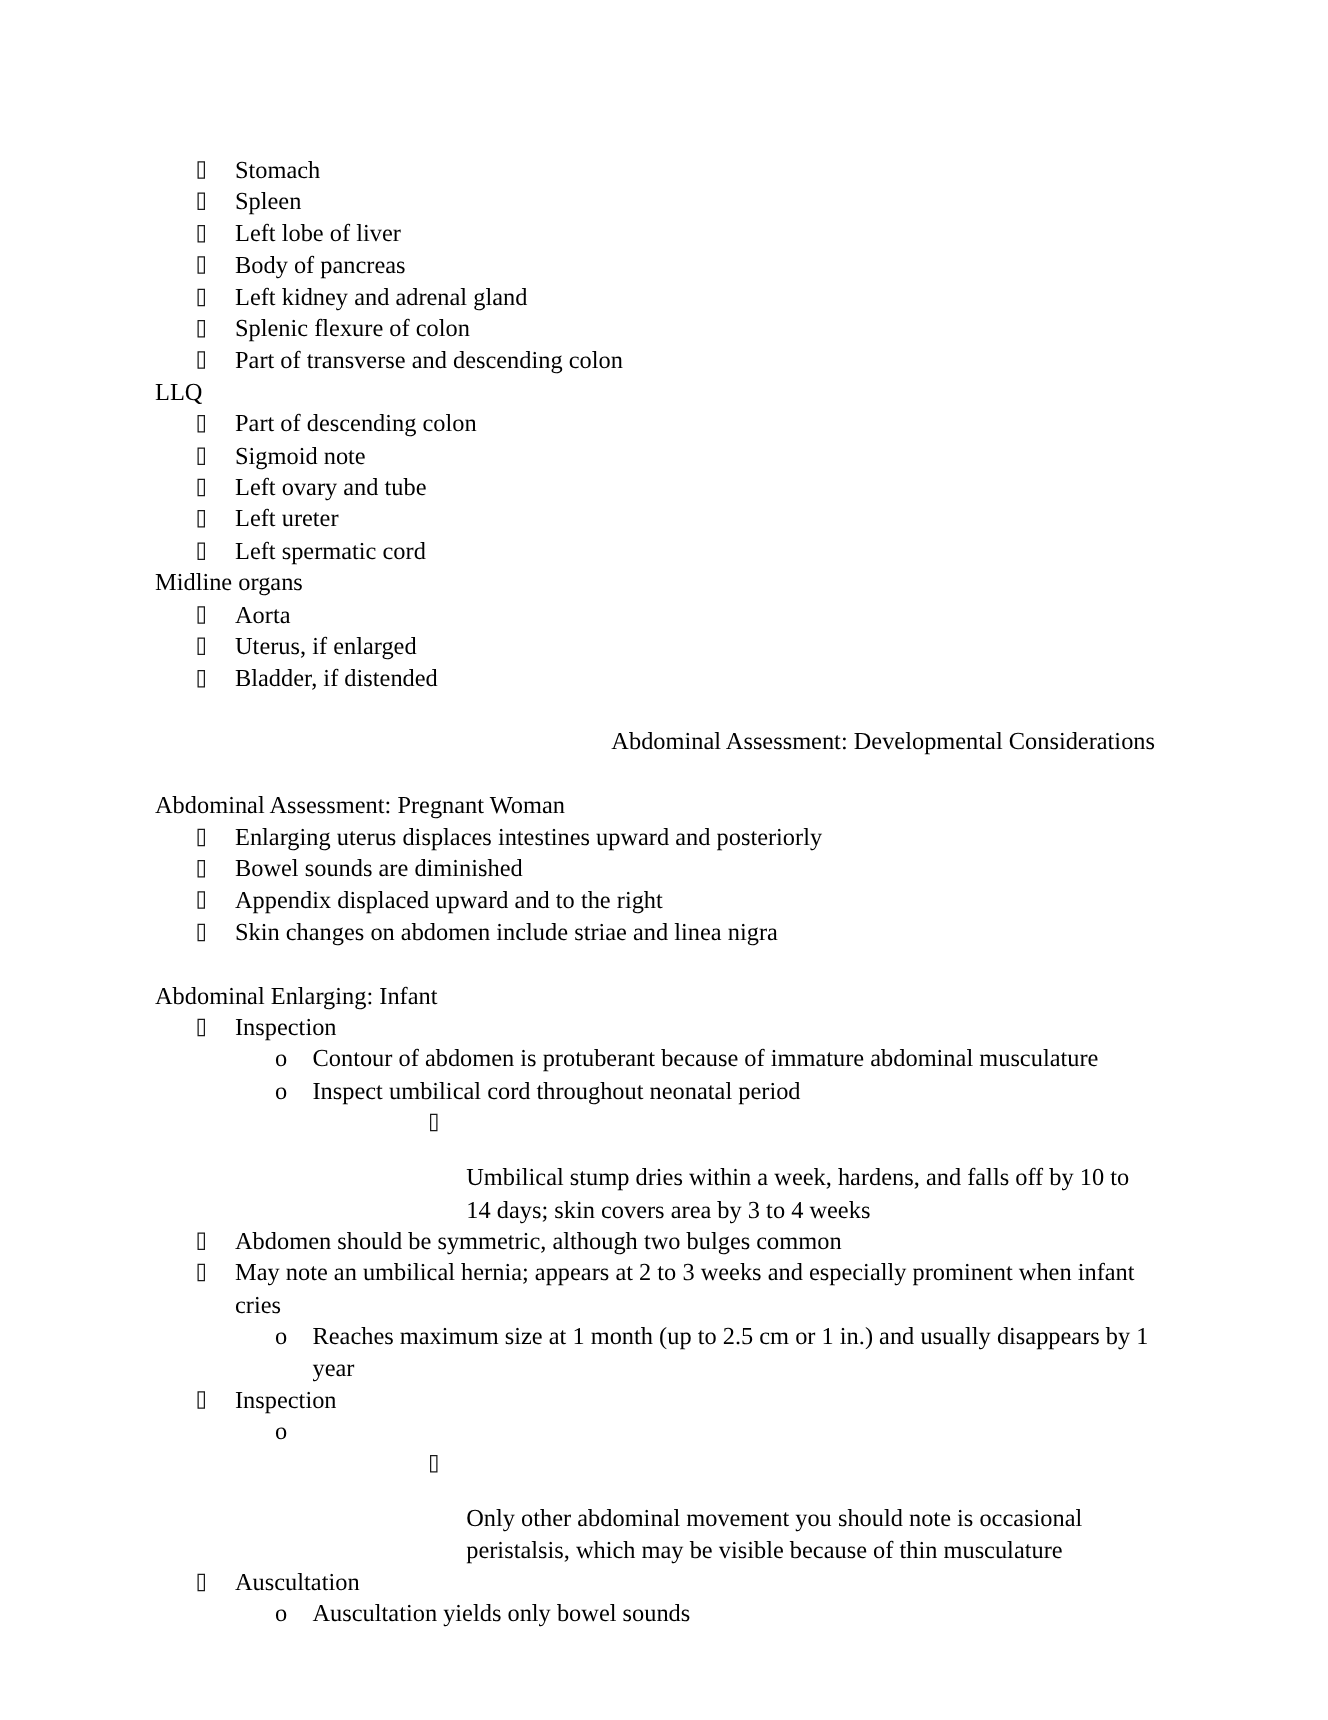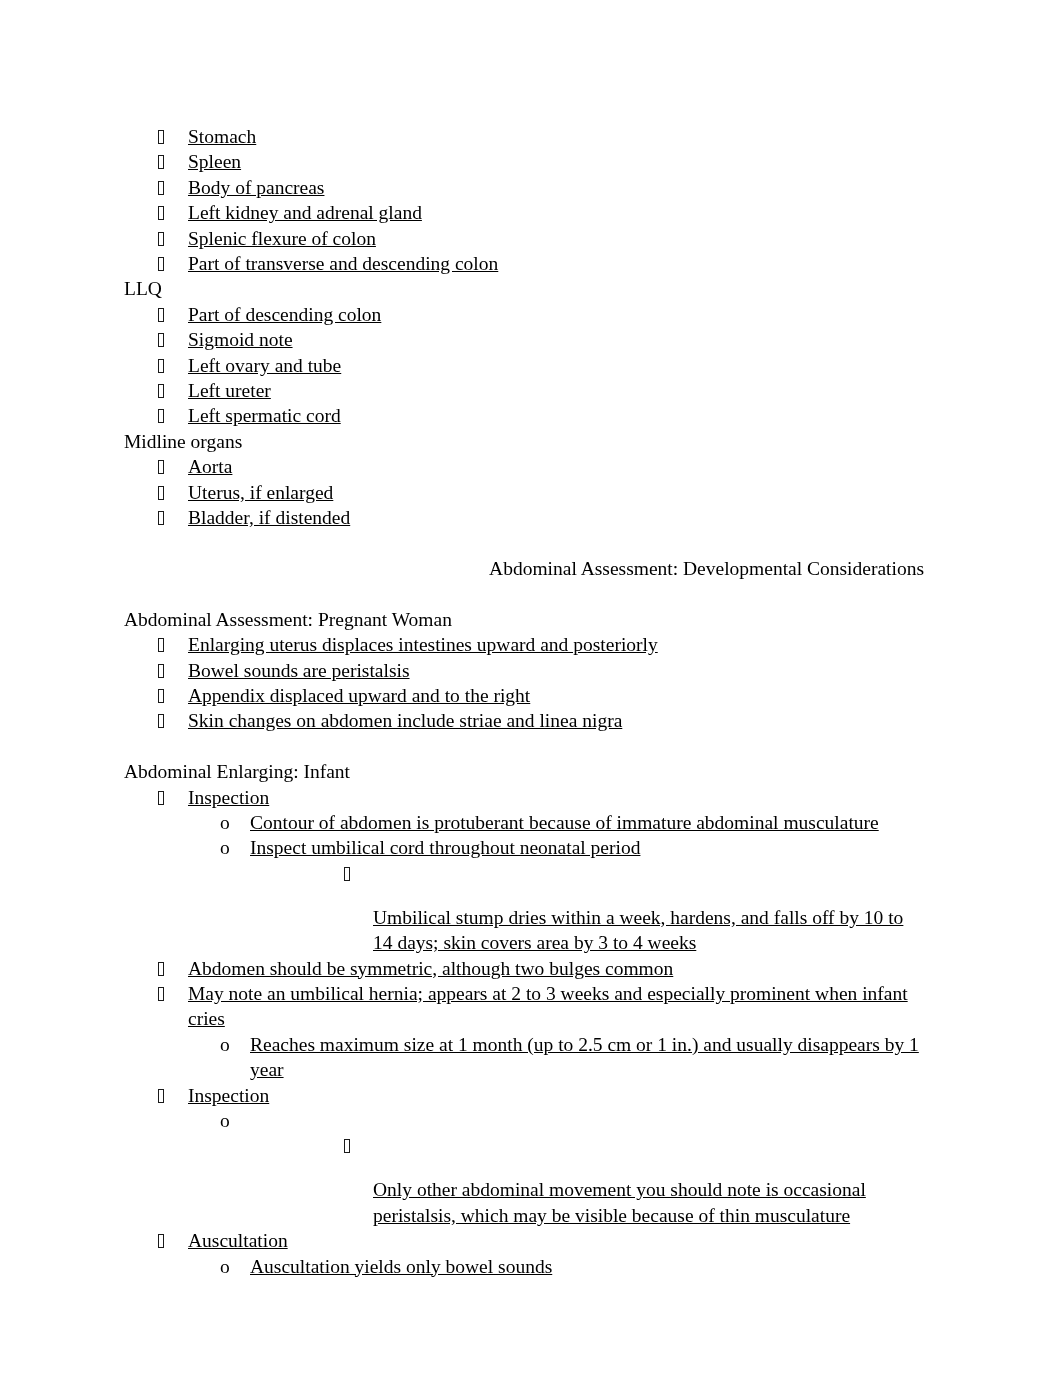--- a/index.html
+++ b/index.html
@@ -43,21 +43,20 @@
   .blank {
     height: 25.4px;
   }
 
   
   .li {
     display: flex;
     align-items: flex-start;
     margin: 0;
     padding: 0;
-    text-decoration: underline;
   }
   .li .marker {
     flex: 0 0 auto;
     text-align: left;
     user-select: none;
   }
   .li .txt {
     flex: 1 1 auto;
   }
 
@@ -102,20 +101,24 @@
       <div class="li lvl1">
         <span class="marker"><span class="tofu"></span></span>
         <span class="txt">Stomach</span>
       </div>
       <div class="li lvl1">
         <span class="marker"><span class="tofu"></span></span>
         <span class="txt">Spleen</span>
       </div>
       <div class="li lvl1">
         <span class="marker"><span class="tofu"></span></span>
+        <span class="txt">Left lobe of liver</span>
+      </div>
+      <div class="li lvl1">
+        <span class="marker"><span class="tofu"></span></span>
         <span class="txt">Body of pancreas</span>
       </div>
       <div class="li lvl1">
         <span class="marker"><span class="tofu"></span></span>
         <span class="txt">Left kidney and adrenal gland</span>
       </div>
       <div class="li lvl1">
         <span class="marker"><span class="tofu"></span></span>
         <span class="txt">Splenic flexure of colon</span>
       </div>
@@ -160,21 +163,21 @@
       <div class="blank"></div>
       <div class="para center">Abdominal Assessment: Developmental Considerations</div>
       <div class="blank"></div>
       <div class="para">Abdominal Assessment: Pregnant Woman</div>
       <div class="li lvl1">
         <span class="marker"><span class="tofu"></span></span>
         <span class="txt">Enlarging uterus displaces intestines upward and posteriorly</span>
       </div>
       <div class="li lvl1">
         <span class="marker"><span class="tofu"></span></span>
-        <span class="txt">Bowel sounds are peristalsis</span>
+        <span class="txt">Bowel sounds are diminished</span>
       </div>
       <div class="li lvl1">
         <span class="marker"><span class="tofu"></span></span>
         <span class="txt">Appendix displaced upward and to the right</span>
       </div>
       <div class="li lvl1">
         <span class="marker"><span class="tofu"></span></span>
         <span class="txt">Skin changes on abdomen include striae and linea nigra</span>
       </div>
       <div class="blank"></div>

